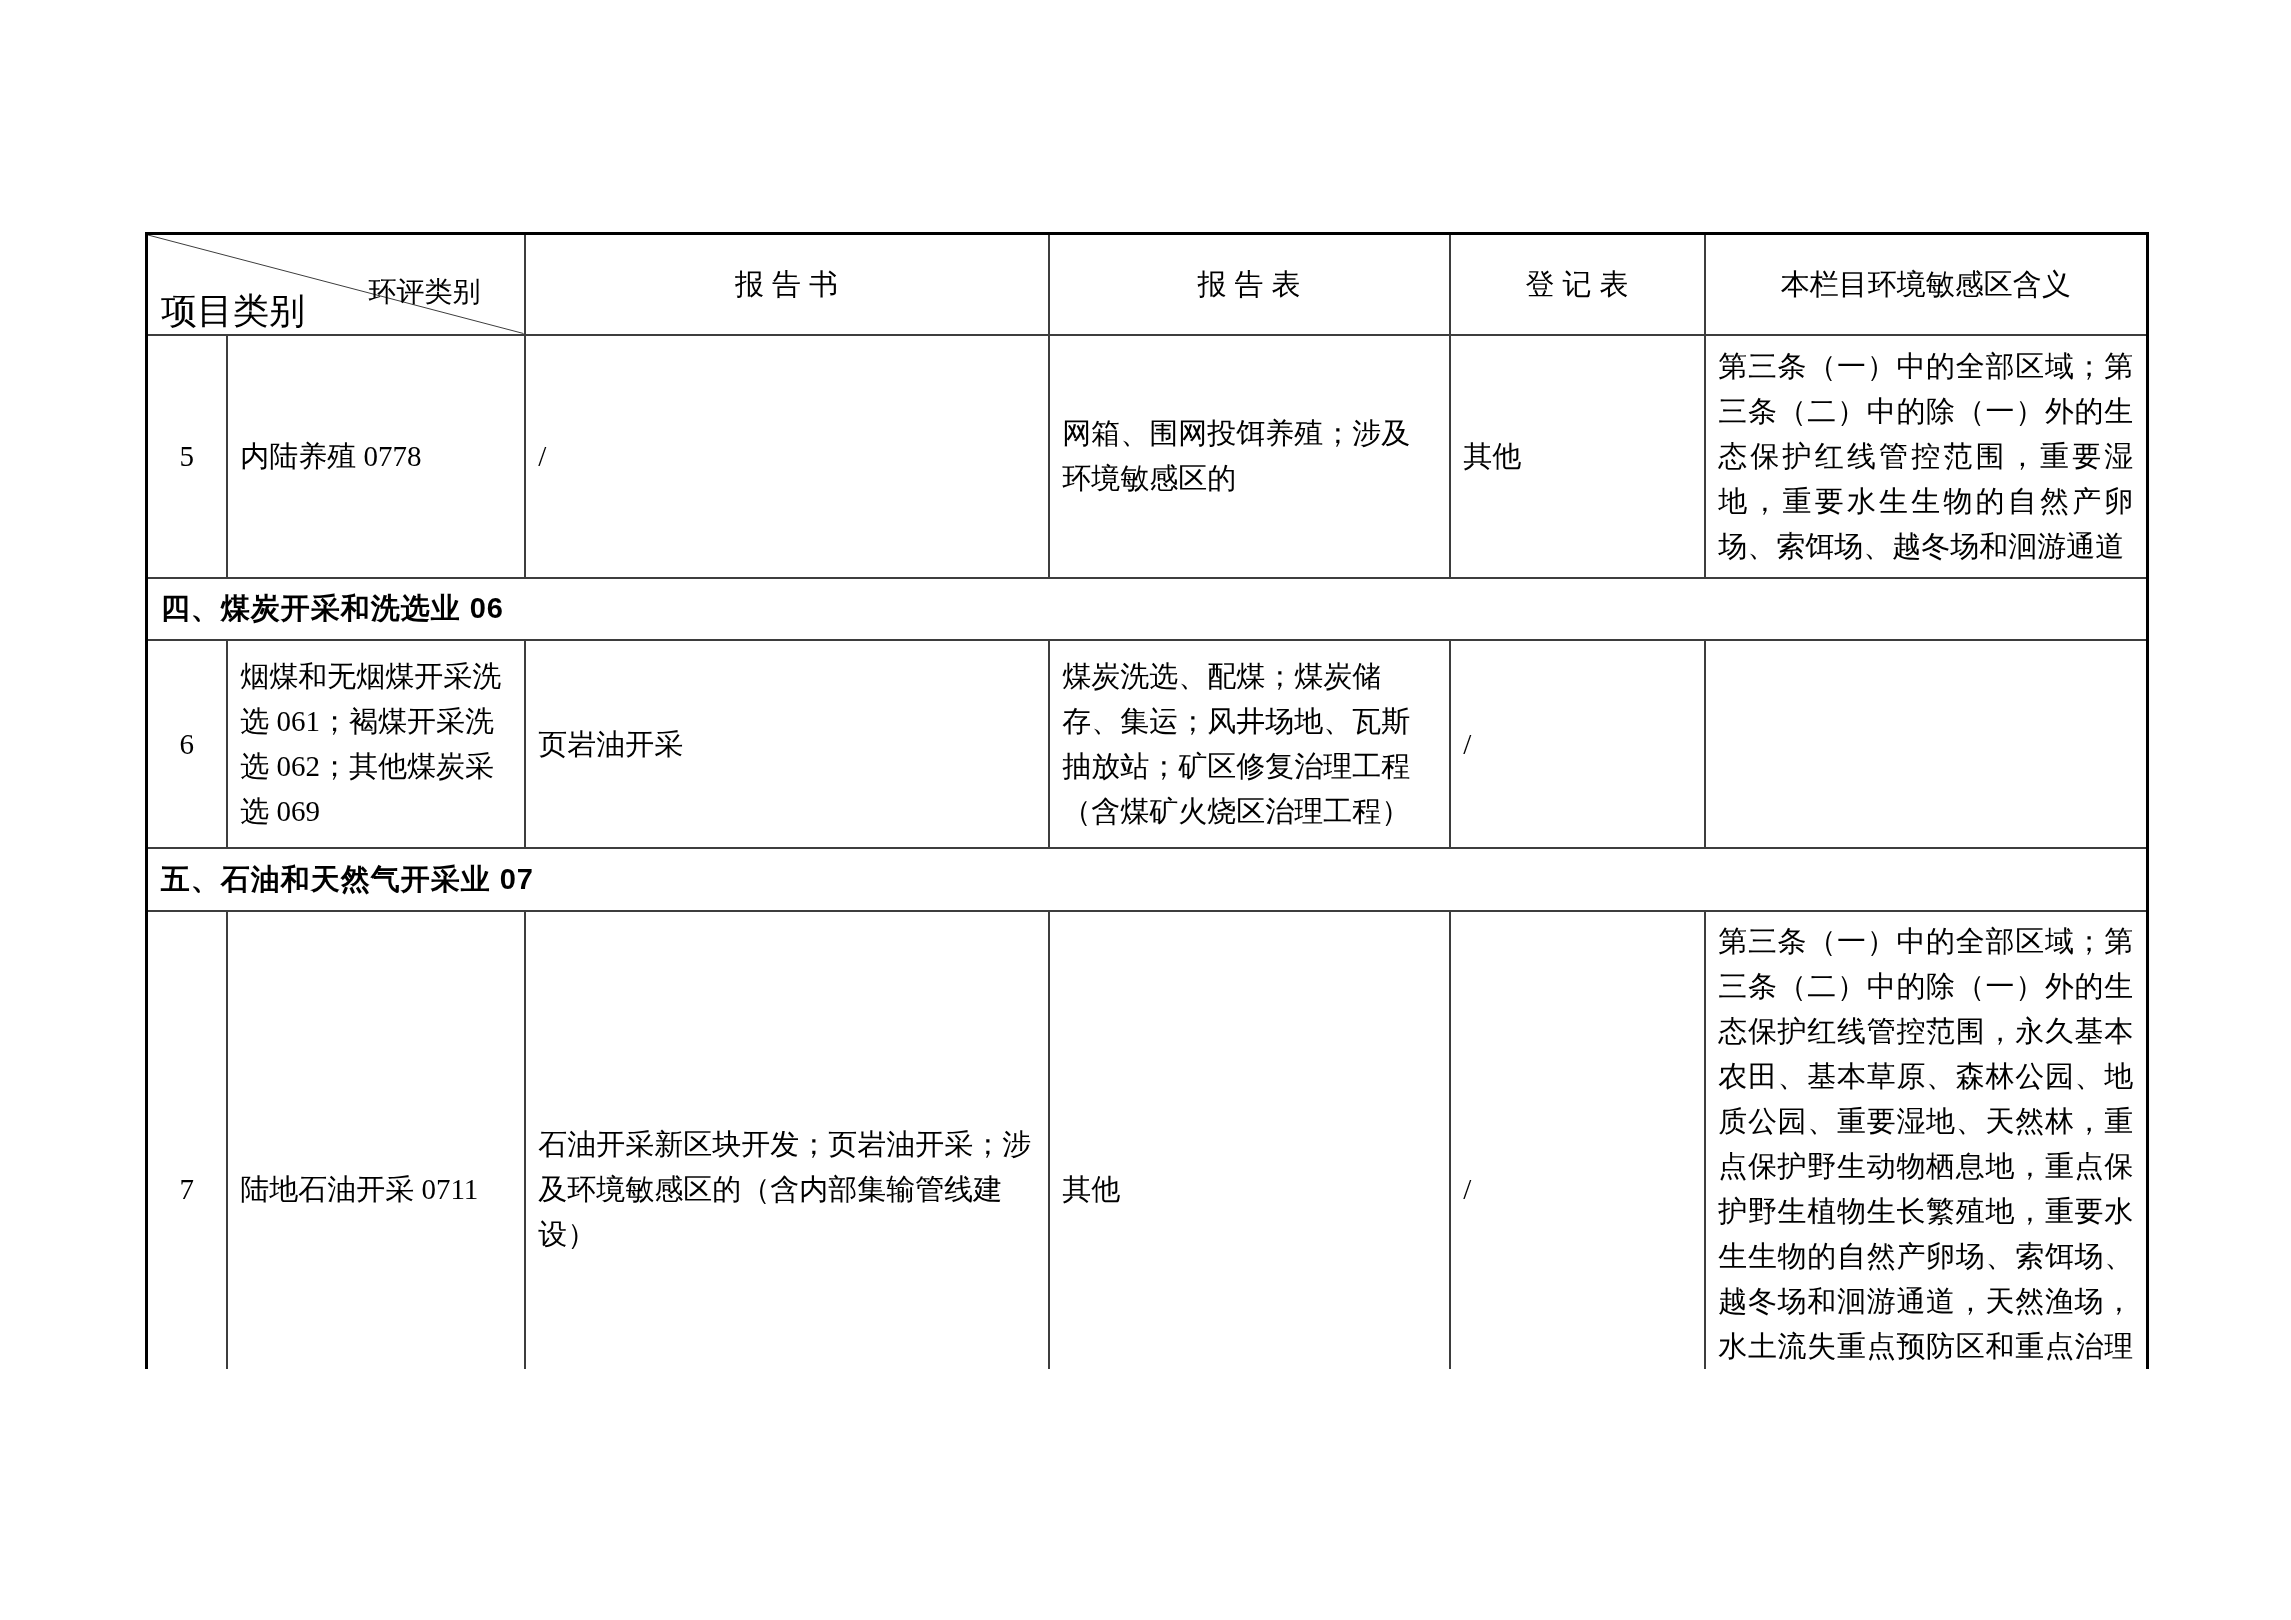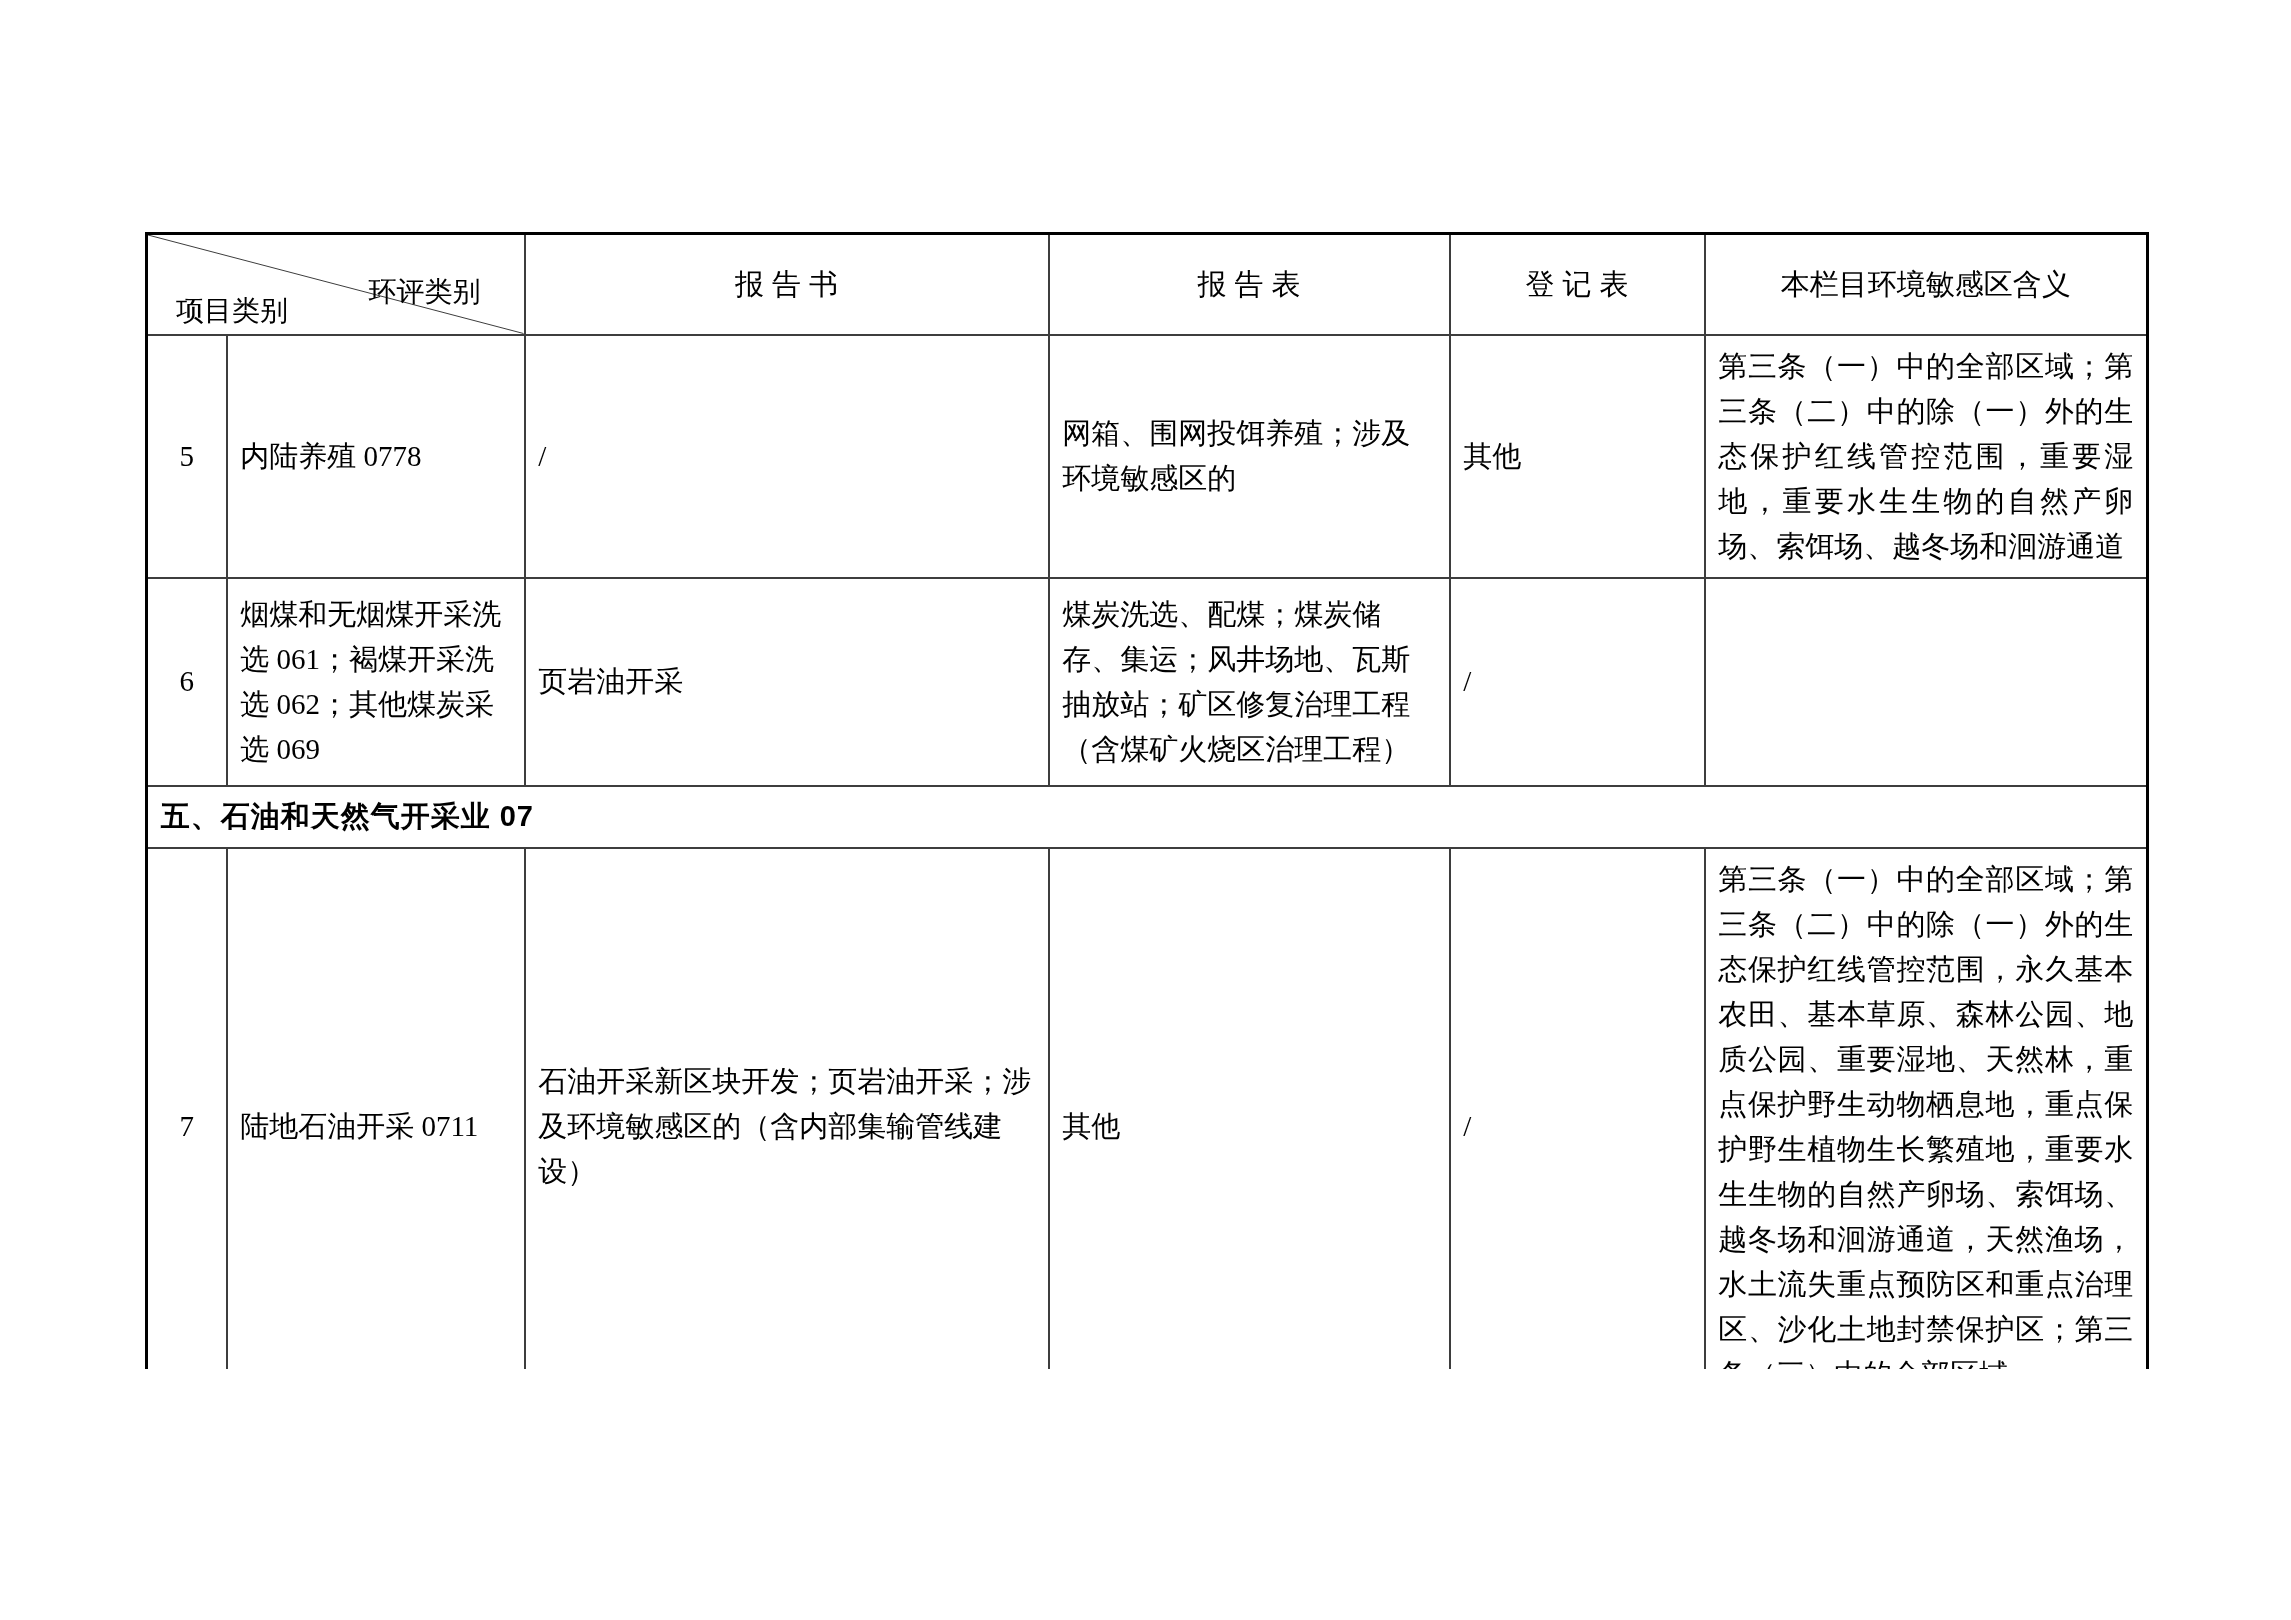--- a/index.html
+++ b/index.html
@@ -63,24 +63,24 @@
     position: absolute;
     top: 41px;
     right: 43px;
     font-family: "Liberation Sans", "DejaVu Sans", sans-serif;
     font-size: 28px;
     line-height: 31px;
     white-space: nowrap;
   }
   .diag-bottom {
     position: absolute;
-    left: 28px;
+    left: 13px;
     bottom: 7.8px;
     font-family: "Liberation Sans", "DejaVu Sans", sans-serif;
-    font-size: 28px;
+    font-size: 36px;
     line-height: 31px;
     white-space: nowrap;
   }
   td.num-cell {
     text-align: center;
     padding: 3.9px 3.9px;
   }
   td.section-cell {
     font-family: "Liberation Sans", "DejaVu Sans", sans-serif;
     font-weight: bold;
@@ -139,20 +139,23 @@
 
     <tr class="row-5">
       <td class="num-cell">5</td>
       <td>内陆养殖 0778</td>
       <td>/</td>
       <td>网箱、围网投饵养殖；涉及环境敏感区的</td>
       <td>其他</td>
       <td class="meaning-cell">第三条（一）中的全部区域；第三条（二）中的除（一）外的生态保护红线管控范围，重要湿地，重要水生生物的自然产卵场、索饵场、越冬场和洄游通道</td>
     </tr>
 
+    <tr class="section-row">
+      <td colspan="6" class="section-cell">四、煤炭开采和洗选业 06</td>
+    </tr>
 
     <tr class="row-6">
       <td class="num-cell">6</td>
       <td>烟煤和无烟煤开采洗选 061；褐煤开采洗选 062；其他煤炭采选 069</td>
       <td>页岩油开采</td>
       <td>煤炭洗选、配煤；煤炭储存、集运；风井场地、瓦斯抽放站；矿区修复治理工程（含煤矿火烧区治理工程）</td>
       <td>/</td>
       <td class="meaning-cell"></td>
     </tr>
 

